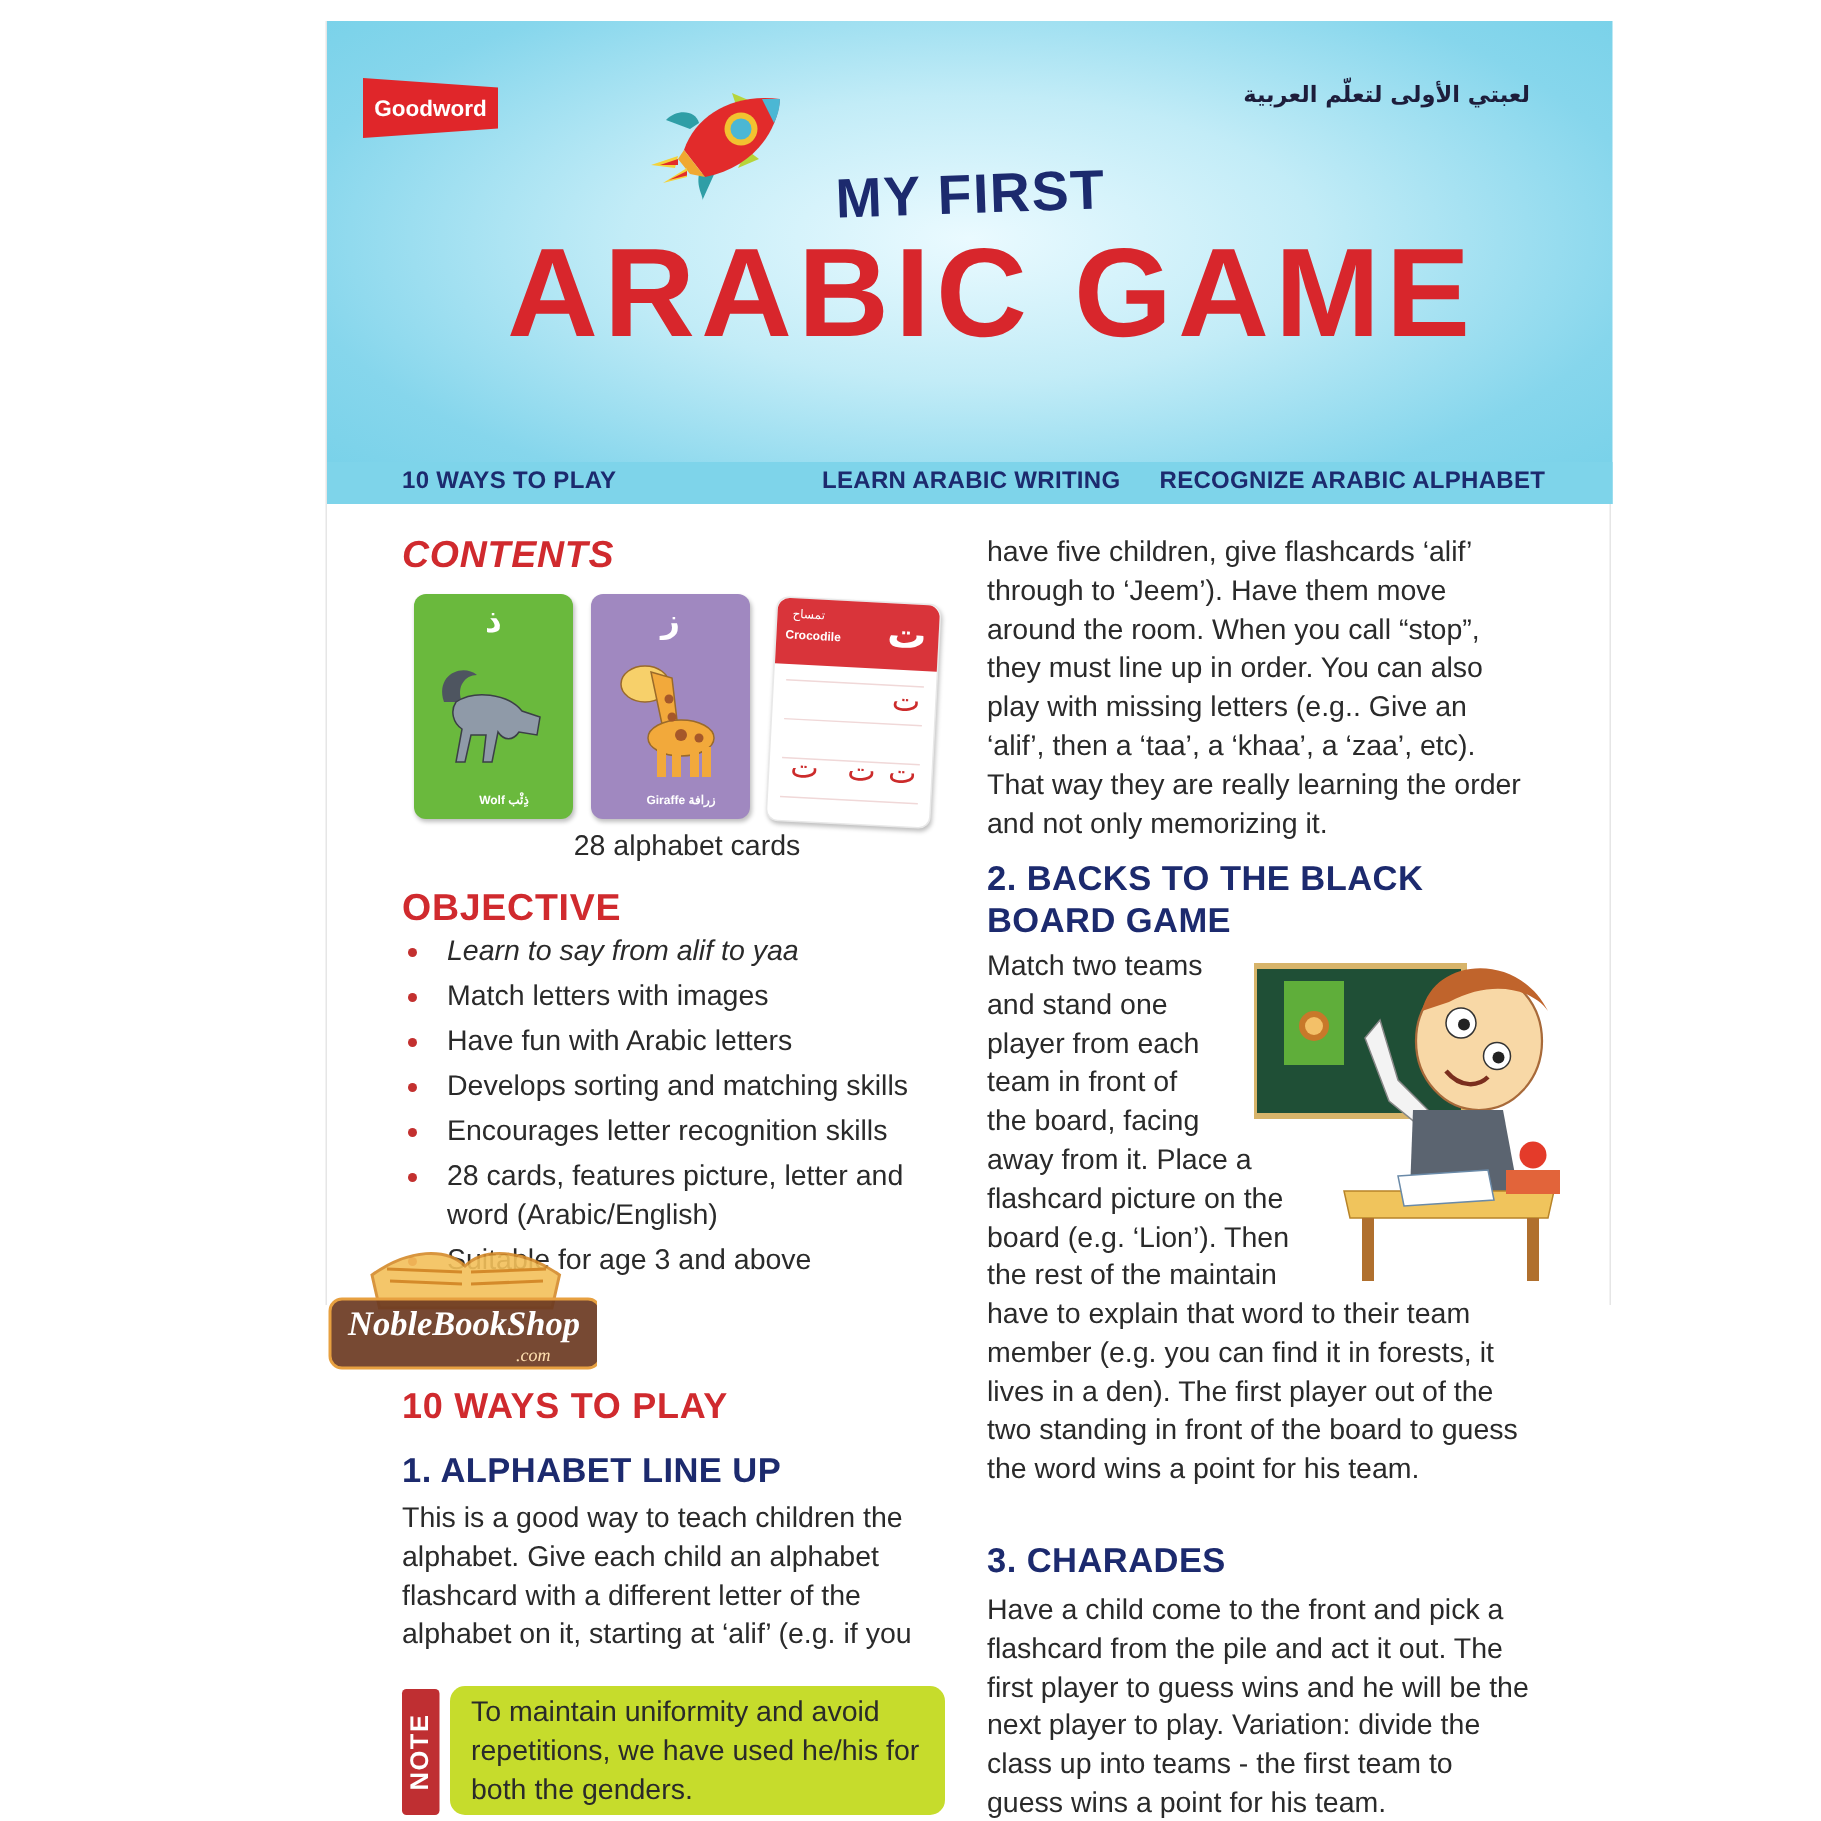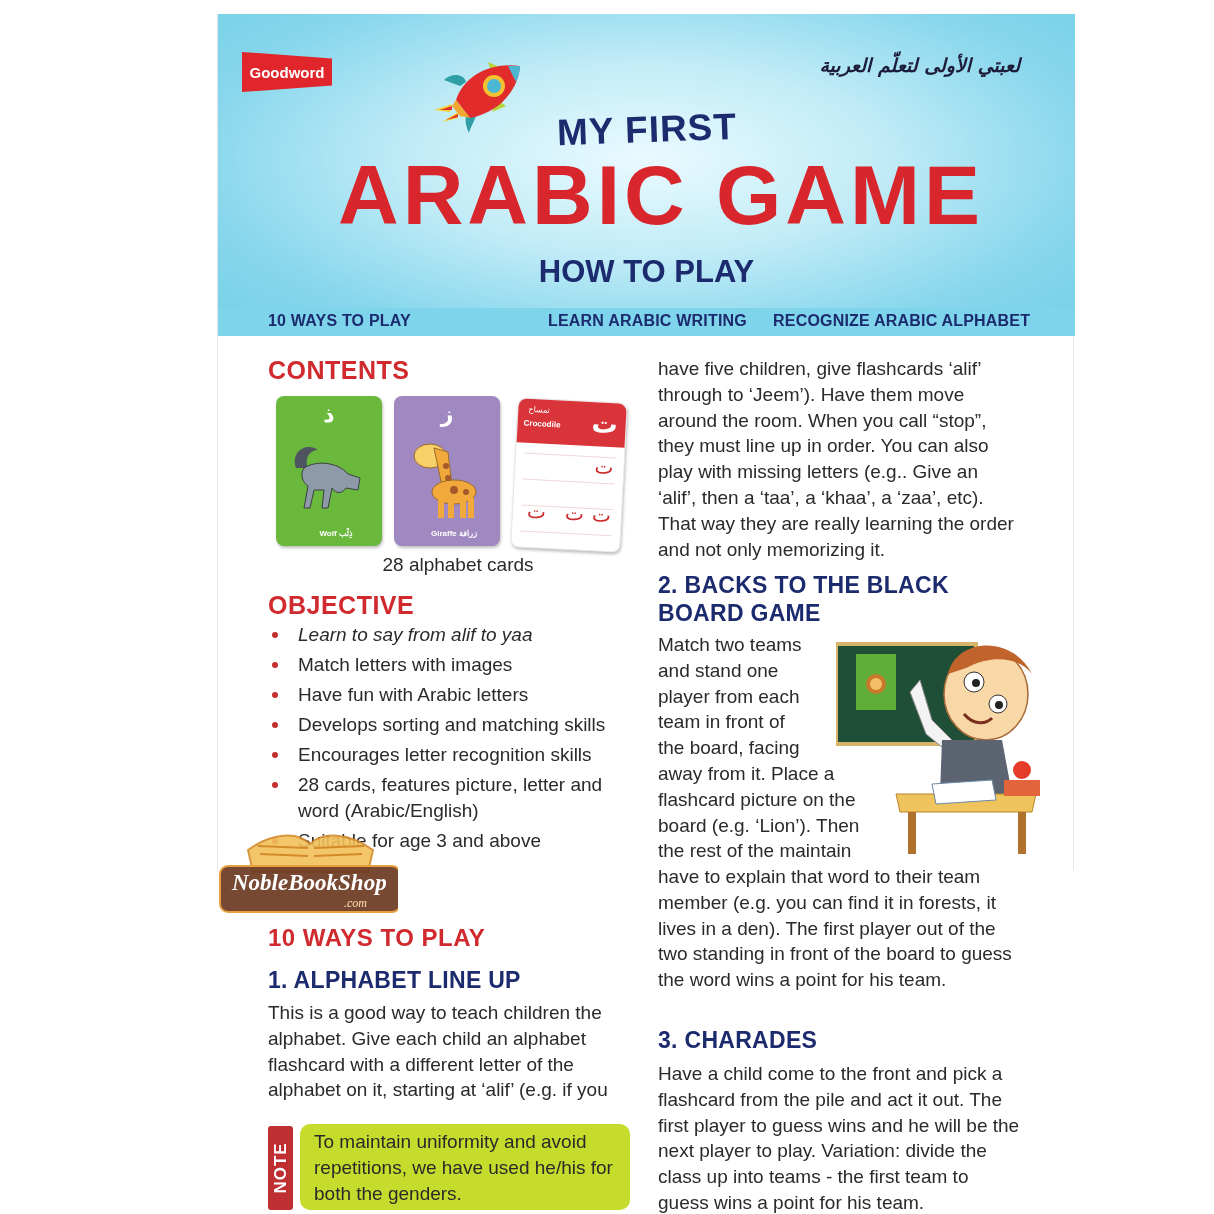--- a/index.html
+++ b/index.html
@@ -15,21 +15,21 @@
   }
   .brand {
     position: absolute; left: 24px; top: 38px; width: 90px; height: 40px;
     background: #e0262a; color: #fff; font-family: "Liberation Sans", sans-serif;
     font-weight: bold; font-size: 15px; display: flex; align-items: center; justify-content: center;
     clip-path: polygon(0 0, 100% 16%, 100% 84%, 0 100%);
   }
   .rocket { position: absolute; left: 212px; top: 40px; width: 96px; height: 80px; }
   .arabic-tagline {
     position: absolute; right: 55px; top: 40px; font-family: "DejaVu Sans", sans-serif;
-    font-weight: bold; font-size: 19px; color: #1d1d3b; direction: rtl; font-style: italic;
+    font-weight: bold; font-size: 15px; color: #1d1d3b; direction: rtl;
   }
   .my-first {
     position: absolute; left: 0; right: 0; top: 95px; text-align: center;
     font-family: "Liberation Sans", sans-serif; font-weight: bold; font-size: 37px;
     color: #1c2a6e; letter-spacing: 1px;
   }
   .my-first span { display: inline-block; transform: rotate(-2deg); }
   .main-title {
     position: absolute; left: 0; right: 0; top: 136px; text-align: center;
     font-family: "Liberation Sans", sans-serif; font-weight: bold; font-size: 84px;
@@ -111,30 +111,29 @@
       <path d="M26 46 L 40 64 L 30 62 L 22 52 Z" fill="#f0a830"></path>
       <path d="M22 50 L 4 56 L 20 58 Z" fill="#f4d23a"></path>
       <path d="M28 58 L 12 68 L 28 64 Z" fill="#f4d23a"></path>
       <path d="M22 52 L 10 56 L 22 56 Z" fill="#e22b2b"></path>
       <path d="M28 60 L 16 66 L 28 63 Z" fill="#e22b2b"></path>
     </svg>
 
     <div class="arabic-tagline">لعبتي الأولى لتعلّم العربية</div>
     <div class="my-first"><span>MY FIRST</span></div>
     <div class="main-title">ARABIC GAME</div>
-    <div class="how-to-play">HOW TO PLAY</div>
 
     <div class="strip">
       <span style="left:50px;">10 WAYS TO PLAY</span>
       <span style="left:330px;">LEARN ARABIC WRITING</span>
       <span style="left:555px;">RECOGNIZE ARABIC ALPHABET</span>
     </div>
   </div>
 
-  <div class="h-red abs" style="left:50px; top:342px;">CONTENTS</div>
+  <div class="h-red abs" style="left:50px; top:342px;font-style:italic;">CONTENTS</div>
 
   <div class="cards">
     <div class="card card-green">
       <div class="card-letter">ذ</div>
       <svg style="position:absolute; left:12px; top:42px;" width="82" height="74" viewBox="0 0 82 74">
         <path d="M8 30 C 2 12, 20 4, 30 12 C 22 12, 16 20, 20 30 Z" fill="#4e5560"></path>
         <path d="M16 30 C 28 22, 50 24, 60 36 L 72 40 L 70 52 L 58 50 C 54 56, 48 56, 44 50 L 40 70 L 34 70 L 36 52 L 26 52 L 22 70 L 16 70 L 20 48 C 14 44, 12 36, 16 30 Z" fill="#8f9aa8" stroke="#3b3f46" stroke-width="1"></path>
       </svg>
       <div class="card-caption"><span>Wolf</span> <span>ذِئْب</span></div>
     </div>

